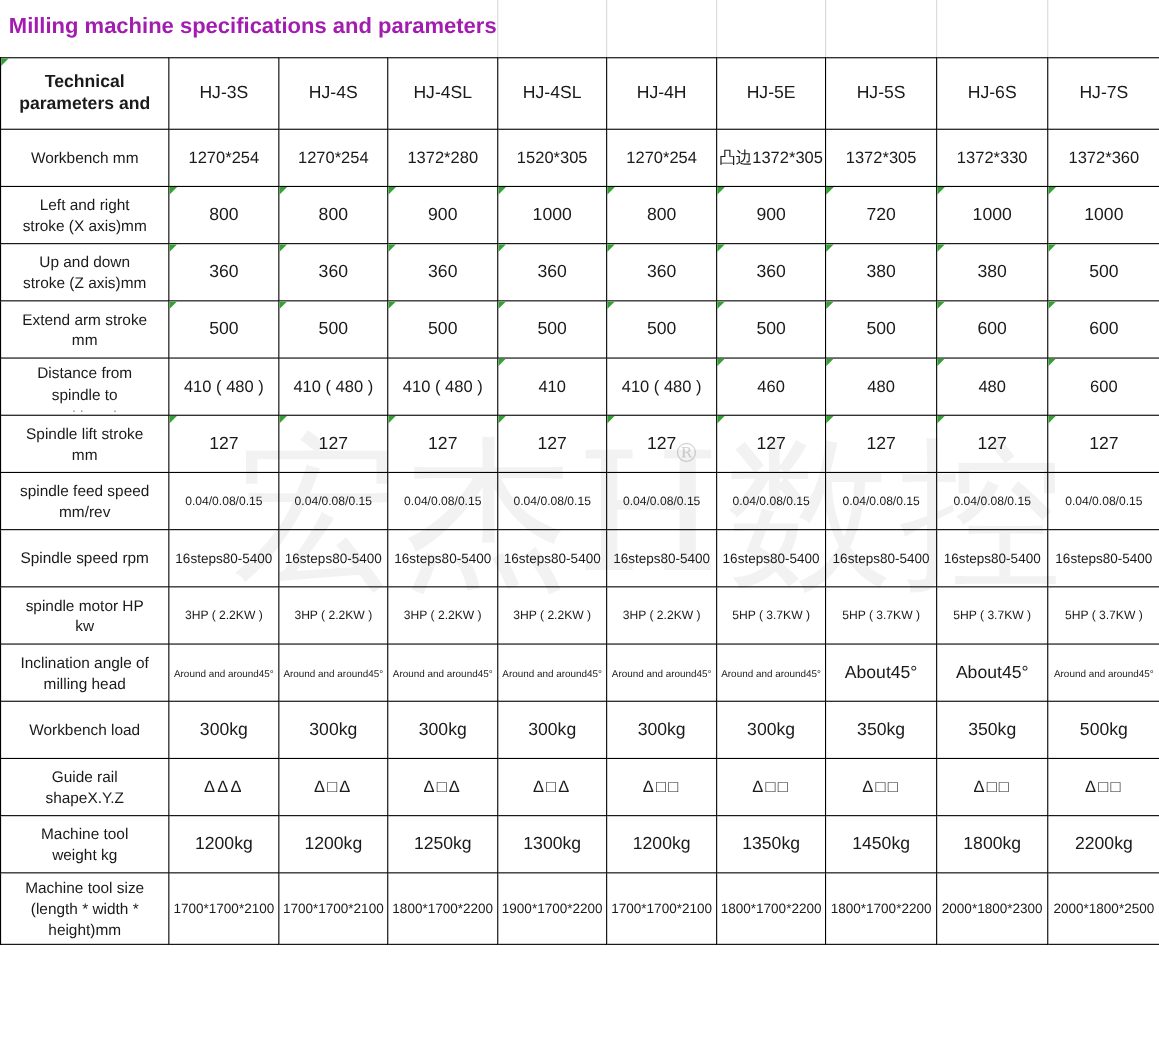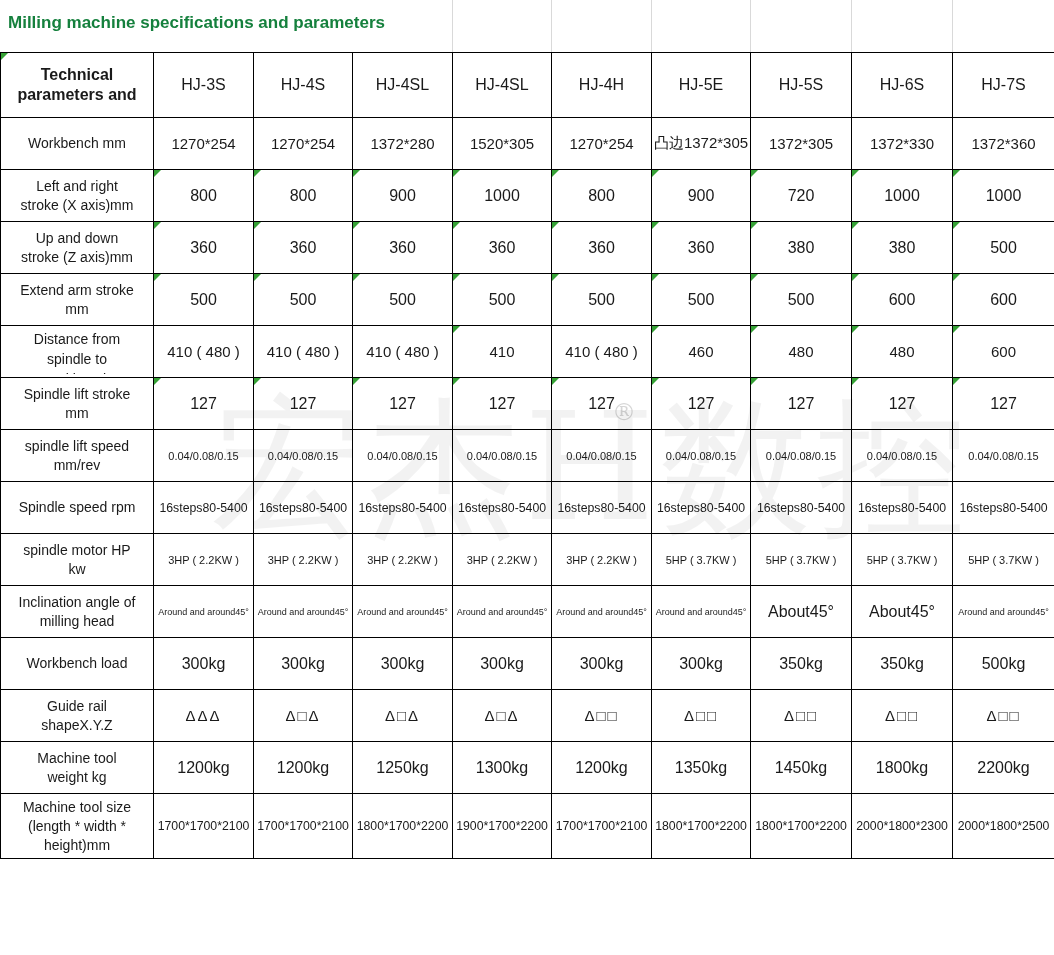--- a/index.html
+++ b/index.html
@@ -1,18 +1,18 @@
 <!DOCTYPE html>
 <html><head>
 <meta charset="utf-8">
 <style>
   html,body{margin:0;padding:0;background:#fff;}
   .page{position:relative;width:1054px;height:955px;background:#fff;overflow:hidden;
         font-family:"Liberation Sans",sans-serif;color:#1a1a1a;}
-  .page-title{position:absolute;left:8px;top:13px;font-size:17px;font-weight:bold;color:#15803d;white-space:nowrap;}
+  .page-title{position:absolute;left:8px;top:13px;font-size:20px;font-weight:bold;color:#a21caf;white-space:nowrap;}
   .grid-line{position:absolute;top:0;width:1px;height:52px;background:#d9d9d9;}
   .watermark{position:absolute;left:212px;top:392px;font-size:150px;font-weight:normal;
              color:rgba(0,0,0,0.05);font-family:"DejaVu Serif",serif;white-space:nowrap;
              letter-spacing:6px;pointer-events:none;line-height:1;}
   .watermark .reg{position:absolute;left:400px;top:8px;font-size:24px;color:rgba(0,0,0,0.16);letter-spacing:0;}
   table.spec{position:absolute;left:0;top:52px;width:1054px;border-collapse:collapse;
              table-layout:fixed;background:transparent;}
   table.spec td,table.spec th{border:1.5px solid #000;text-align:center;vertical-align:middle;
              padding:0 1px;overflow:hidden;position:relative;font-weight:normal;}
   thead tr{height:65px;}
@@ -164,21 +164,21 @@
           <td class="s16 flag">127</td>
           <td class="s16 flag">127</td>
           <td class="s16 flag">127</td>
           <td class="s16 flag">127</td>
           <td class="s16 flag">127</td>
           <td class="s16 flag">127</td>
           <td class="s16 flag">127</td>
         </tr>
         <tr class="r7">
           <td>
-            <span class="labwrap">spindle lift speed
+            <span class="labwrap">spindle feed speed
 mm/rev</span>
           </td>
           <td class="s13">0.04/0.08/0.15</td>
           <td class="s13">0.04/0.08/0.15</td>
           <td class="s13">0.04/0.08/0.15</td>
           <td class="s13">0.04/0.08/0.15</td>
           <td class="s13">0.04/0.08/0.15</td>
           <td class="s13">0.04/0.08/0.15</td>
           <td class="s13">0.04/0.08/0.15</td>
           <td class="s13">0.04/0.08/0.15</td>

